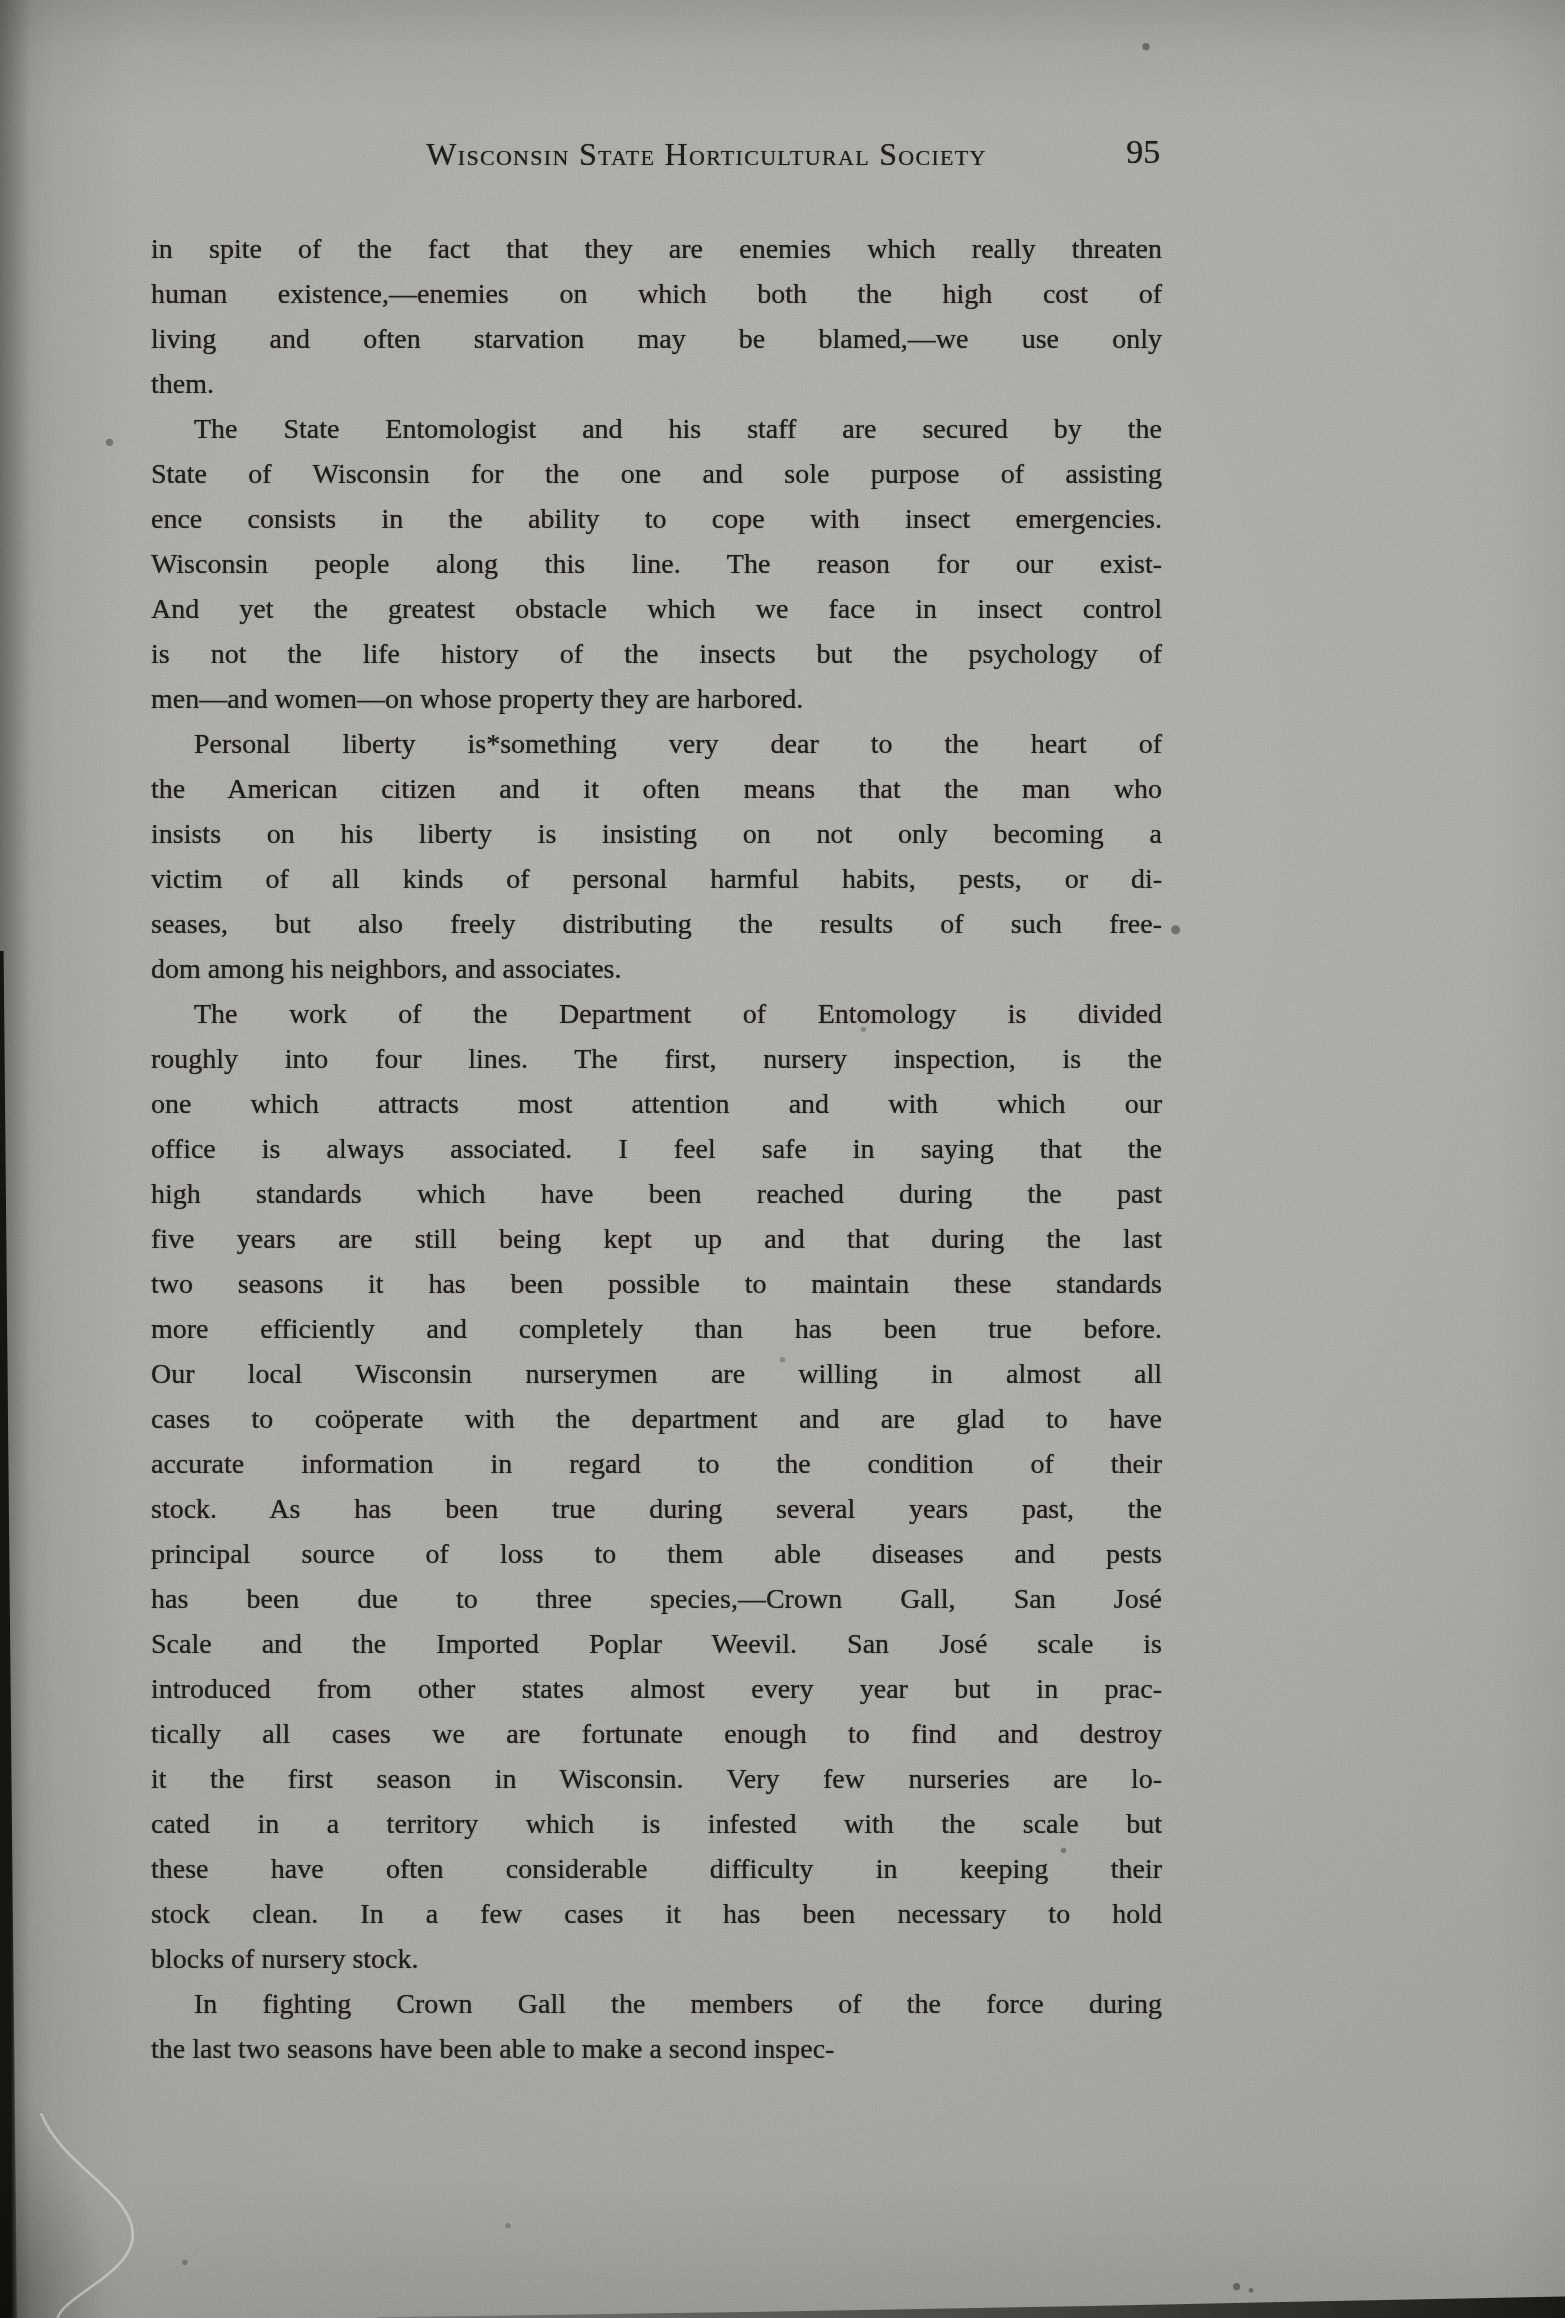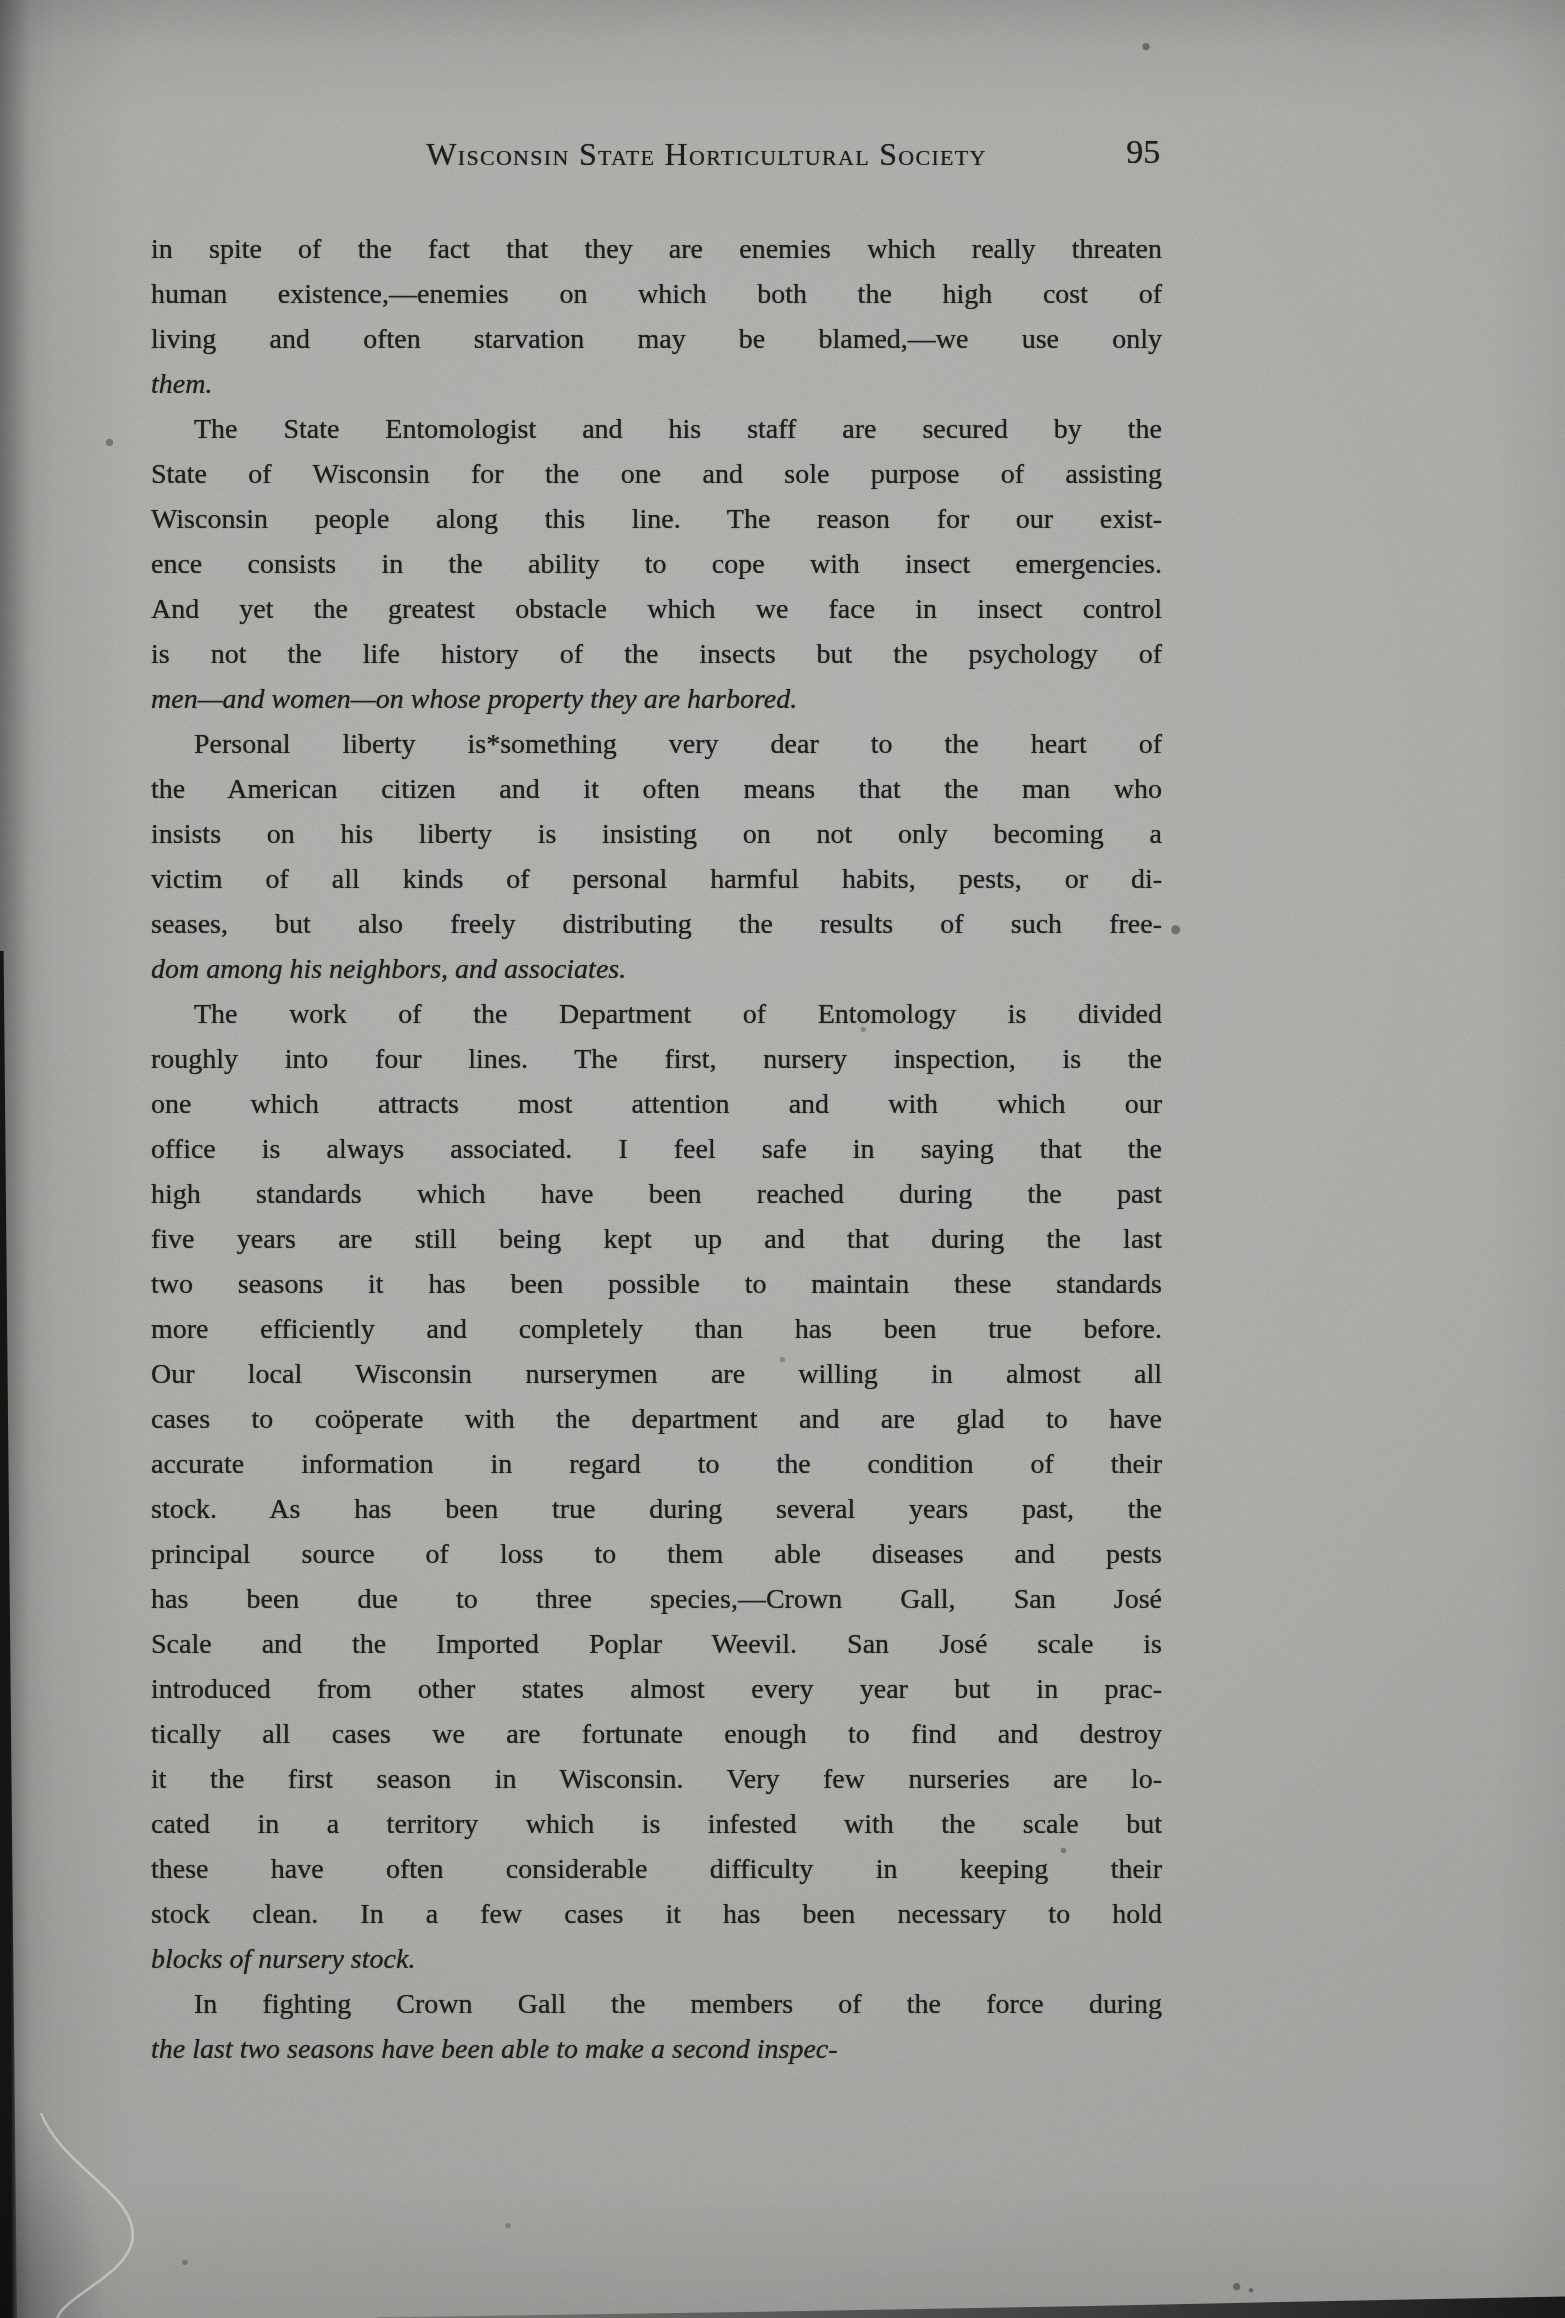--- a/index.html
+++ b/index.html
@@ -51,21 +51,21 @@
     font-size:28px;line-height:45px;
     text-shadow:0 0 1px rgba(32,30,27,.85);
   }
   .para{margin:0;}
   .line{
     text-align:justify;
     text-align-last:justify;
     white-space:nowrap;
   }
   .line--indent{text-indent:43px;}
-  .line--end{text-align-last:left;white-space:normal;font-style:italic;}
+  .line--end{text-align-last:left;white-space:normal;}
 
   
   .spine-shadow-soft{
     position:absolute;left:0;top:0;bottom:0;width:30.5px;
     background:linear-gradient(90deg, rgba(10,10,8,.28), rgba(10,10,8,0));
     pointer-events:none;
   }
   .spine-shadow-dark{
     position:absolute;left:0;top:951px;bottom:0;width:20px;
     background:linear-gradient(90deg, var(--spine) 55%, rgba(21,21,19,0));
@@ -106,22 +106,22 @@
   <div class="text-block">
       <div class="para">
         <div class="line">in spite of the fact that they are enemies which really threaten</div>
         <div class="line">human existence,—enemies on which both the high cost of</div>
         <div class="line">living and often starvation may be blamed,—we use only</div>
         <div class="line line--end">them.</div>
       </div>
       <div class="para">
         <div class="line line--indent">The State Entomologist and his staff are secured by the</div>
         <div class="line">State of Wisconsin for the one and sole purpose of assisting</div>
+        <div class="line">ence consists in the ability to cope with insect emergencies.</div>
         <div class="line">Wisconsin people along this line. The reason for our exist-</div>
-        <div class="line">ence consists in the ability to cope with insect emergencies.</div>
         <div class="line">And yet the greatest obstacle which we face in insect control</div>
         <div class="line">is not the life history of the insects but the psychology of</div>
         <div class="line line--end">men—and women—on whose property they are harbored.</div>
       </div>
       <div class="para">
         <div class="line line--indent">Personal liberty is*something very dear to the heart of</div>
         <div class="line">the American citizen and it often means that the man who</div>
         <div class="line">insists on his liberty is insisting on not only becoming a</div>
         <div class="line">victim of all kinds of personal harmful habits, pests, or di-</div>
         <div class="line">seases, but also freely distributing the results of such free-</div>

